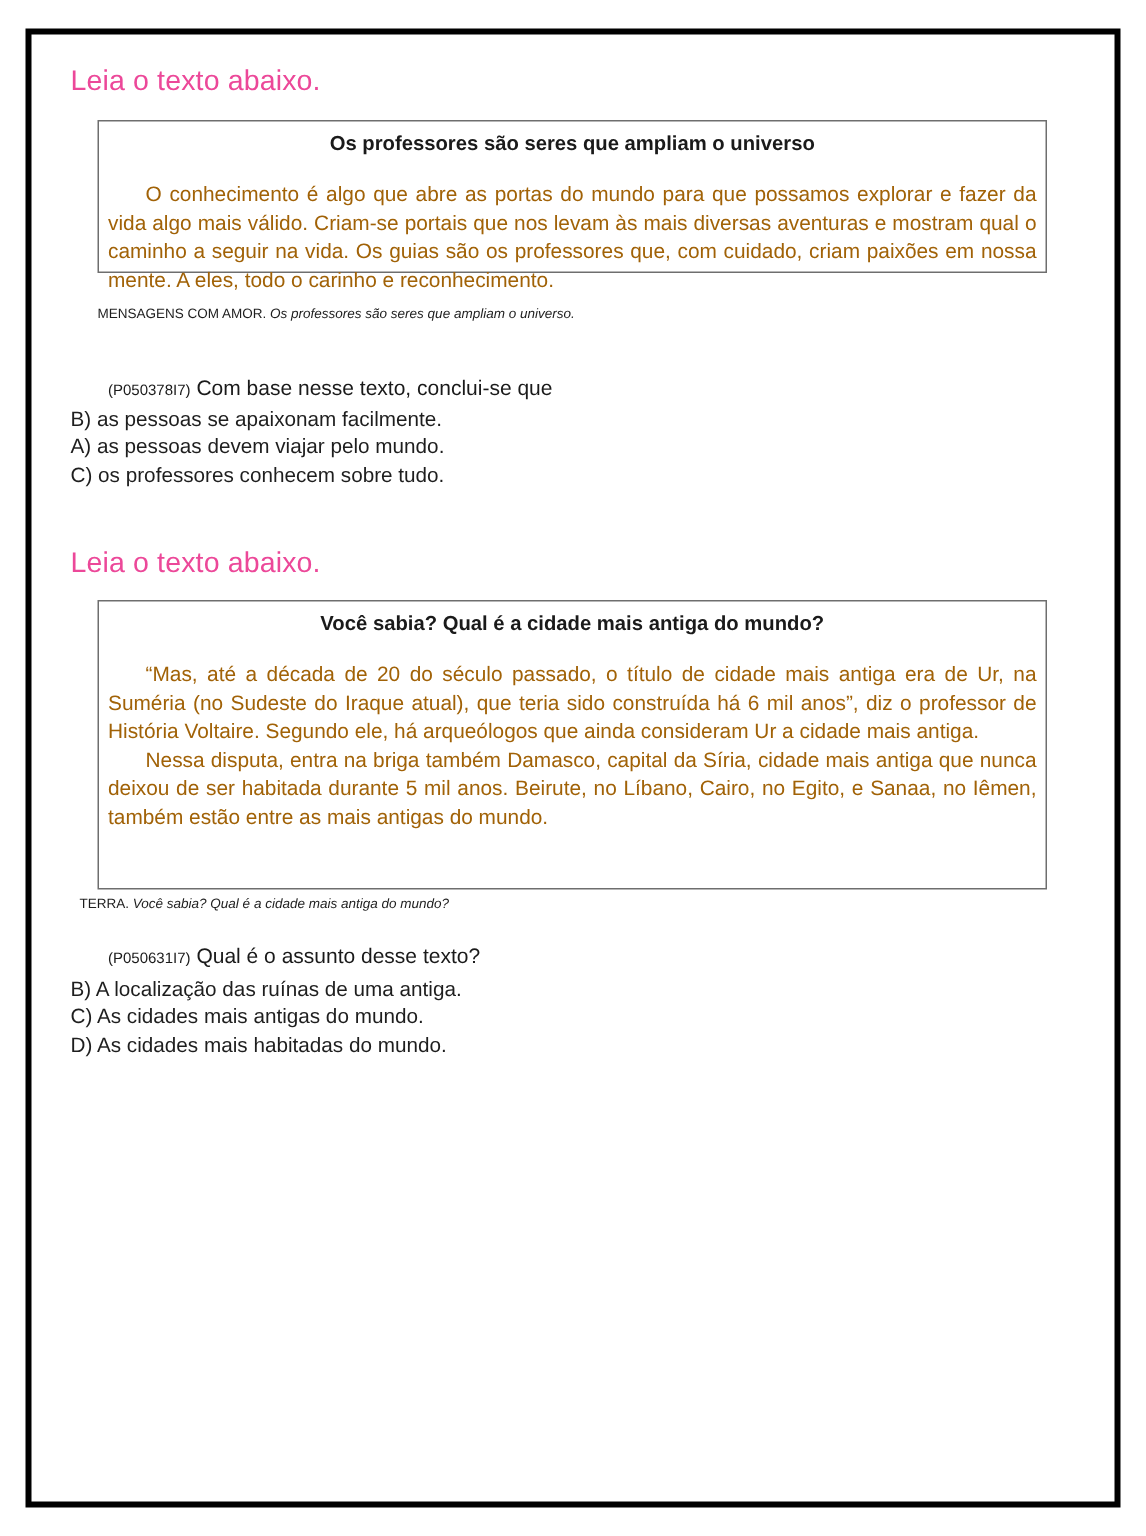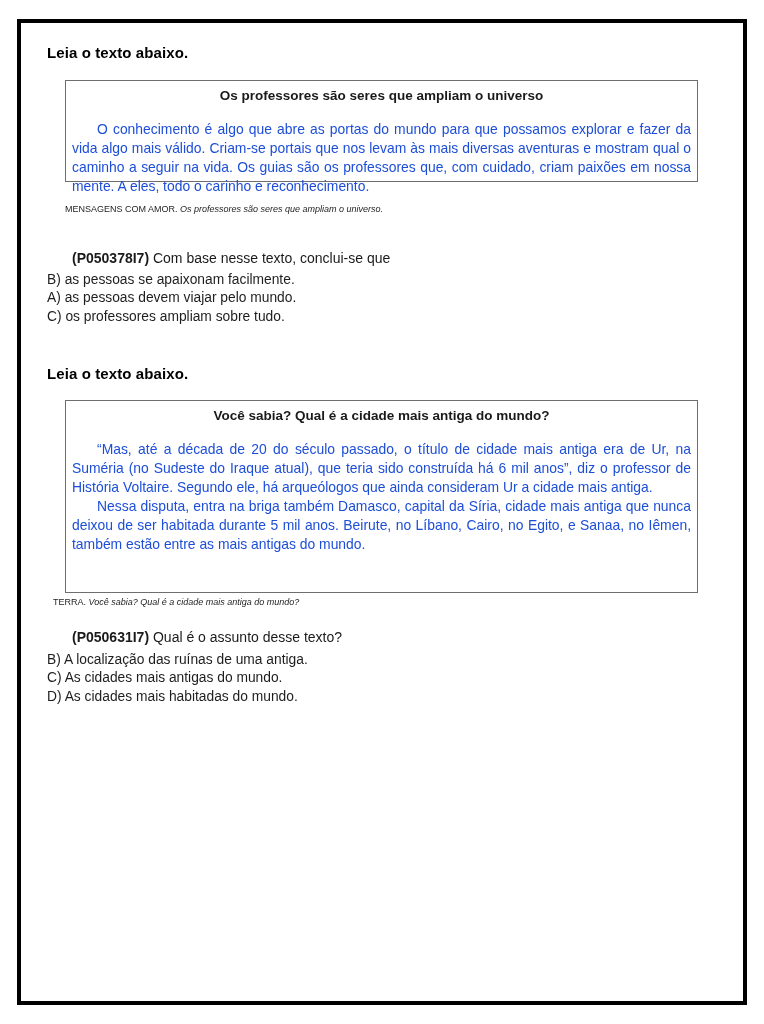--- a/index.html
+++ b/index.html
@@ -20,23 +20,23 @@
       left: 17px;
       top: 19px;
       width: 722px;
       height: 978px;
       border: 4px solid #000000;
       box-sizing: content-box;
     }
     .instruction {
       position: absolute;
       left: 47px;
-      font-size: 15px;
-      font-weight: bold;
-      color: #000000;
+      font-size: 19px;
+      font-weight: normal;
+      color: #ec4899;
       letter-spacing: 0.1px;
     }
     .text-box {
       position: absolute;
       left: 65px;
       width: 633px;
       border: 1px solid #6e6e6e;
       box-sizing: border-box;
       background: #fff;
     }
@@ -46,42 +46,41 @@
       font-size: 13.5px;
       color: #1a1a1a;
       margin: 0;
     }
     .box-para {
       font-size: 13.9px;
       line-height: 19px;
       text-align: justify;
       text-align-last: left;
       margin: 0;
-      color: #1d4ed8;
+      color: #a16207;
     }
     .indent {
       text-indent: 25px;
     }
     .source {
       position: absolute;
       font-size: 9px;
       color: #1e1e1e;
     }
     .source i {
       font-style: italic;
     }
     .question-stem {
       position: absolute;
       left: 72px;
       font-size: 14px;
       color: #1a1a1a;
     }
     .qcode {
-      font-size: 14px;
-      font-weight: bold;
+      font-size: 10px;
     }
     .options {
       position: absolute;
       left: 47px;
       margin: 0;
       padding: 0;
       list-style: none;
       font-size: 13.8px;
       line-height: 18.3px;
       color: #1e1e1e;
@@ -110,21 +109,21 @@
 </div>
 
 <div class="question-stem" style="top:250px;">
   <span class="qcode">(P050378I7)</span>
   <span>Com base nesse texto, conclui-se que</span>
 </div>
 
 <ul class="options" style="top:271px;">
   <li><span>B)</span> <span>as pessoas se apaixonam facilmente.</span></li>
   <li><span>A)</span> <span>as pessoas devem viajar pelo mundo.</span></li>
-  <li><span>C)</span> <span>os professores ampliam sobre tudo.</span></li>
+  <li><span>C)</span> <span>os professores conhecem sobre tudo.</span></li>
 </ul>
 
 <div class="instruction" style="top:365px;">Leia o texto abaixo.</div>
 
 <div class="text-box" style="top:400px; height:193px; padding:7px 6px 0 6px;">
   <p class="box-title" style="margin-bottom:17px;">Você sabia? Qual é a cidade mais antiga do mundo?</p>
   <p class="box-para indent">“Mas, até a década de 20 do século passado, o título de cidade mais antiga era de Ur, na Suméria (no Sudeste do Iraque atual), que teria sido construída há 6 mil anos”, diz o professor de História Voltaire. Segundo ele, há arqueólogos que ainda consideram Ur a cidade mais antiga.</p>
   <p class="box-para indent">Nessa disputa, entra na briga também Damasco, capital da Síria, cidade mais antiga que nunca deixou de ser habitada durante 5 mil anos. Beirute, no Líbano, Cairo, no Egito, e Sanaa, no Iêmen, também estão entre as mais antigas do mundo.</p>
 </div>
 

